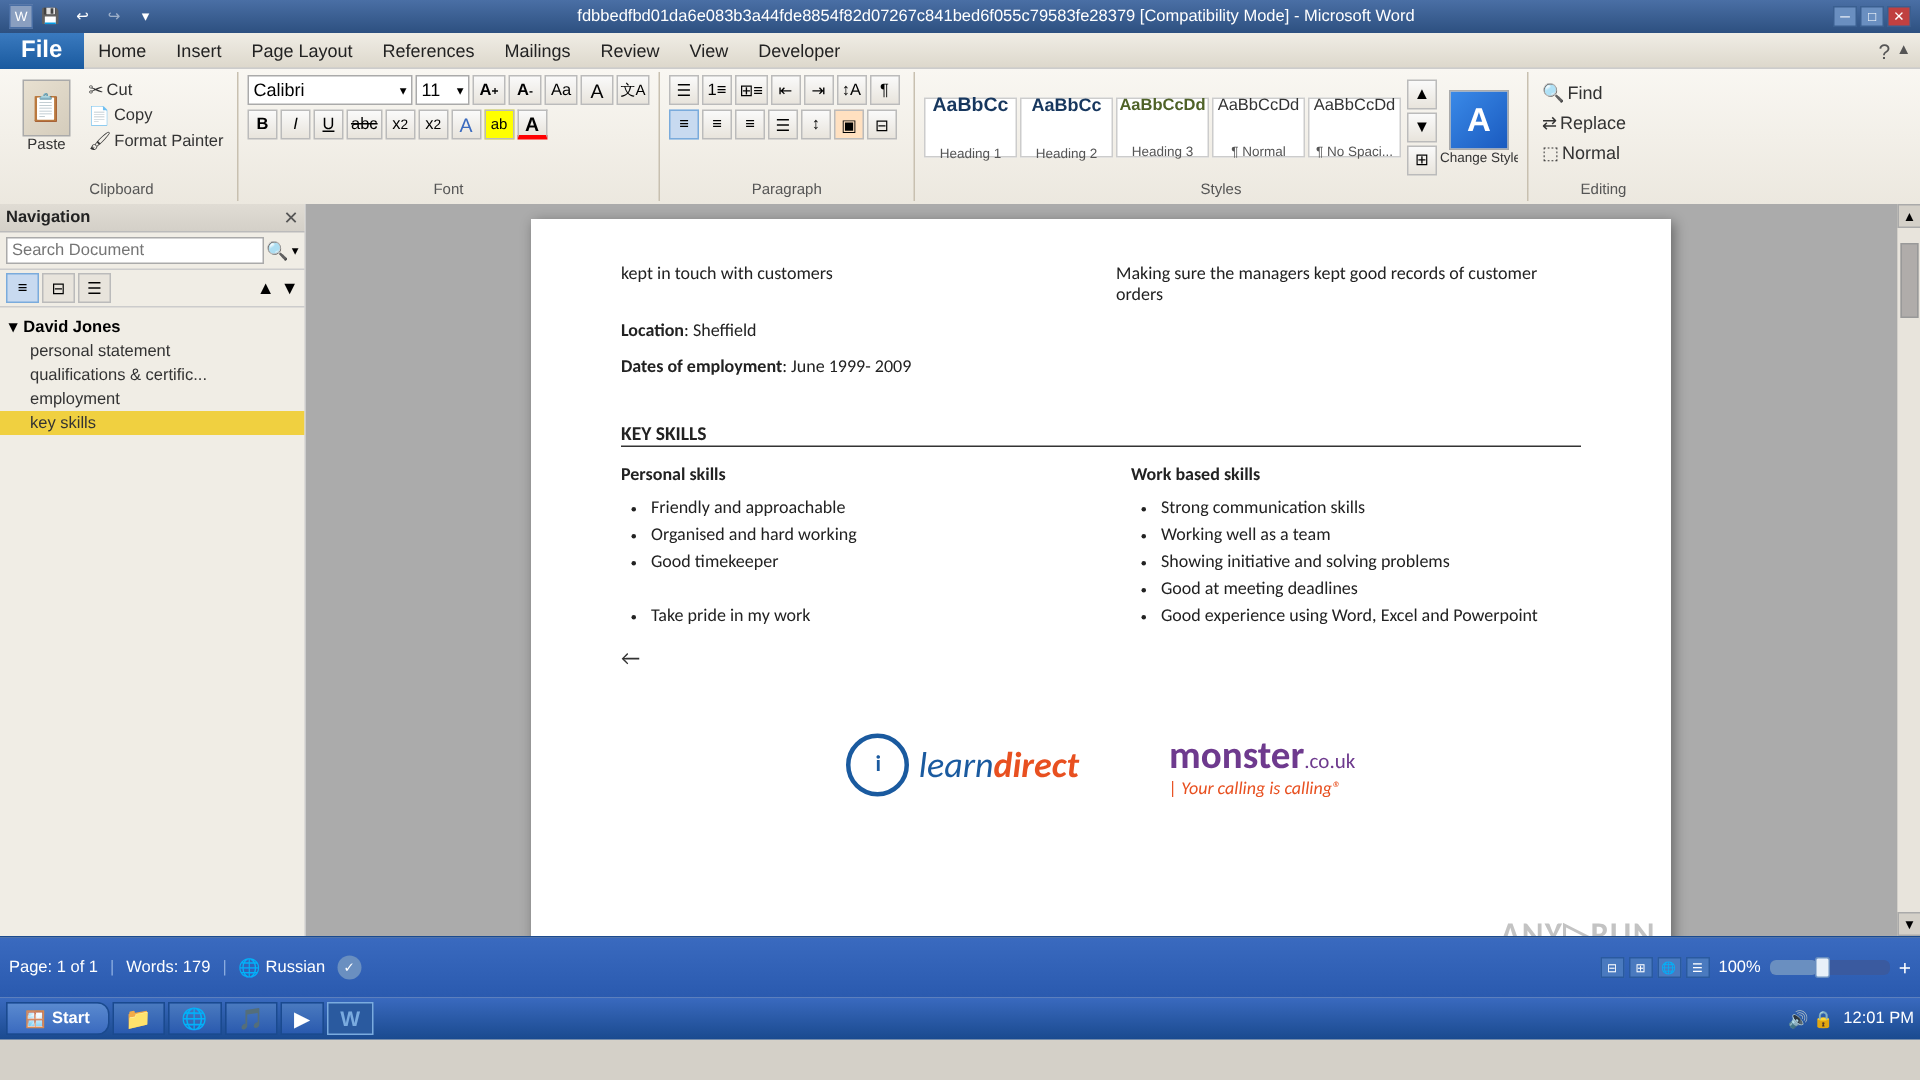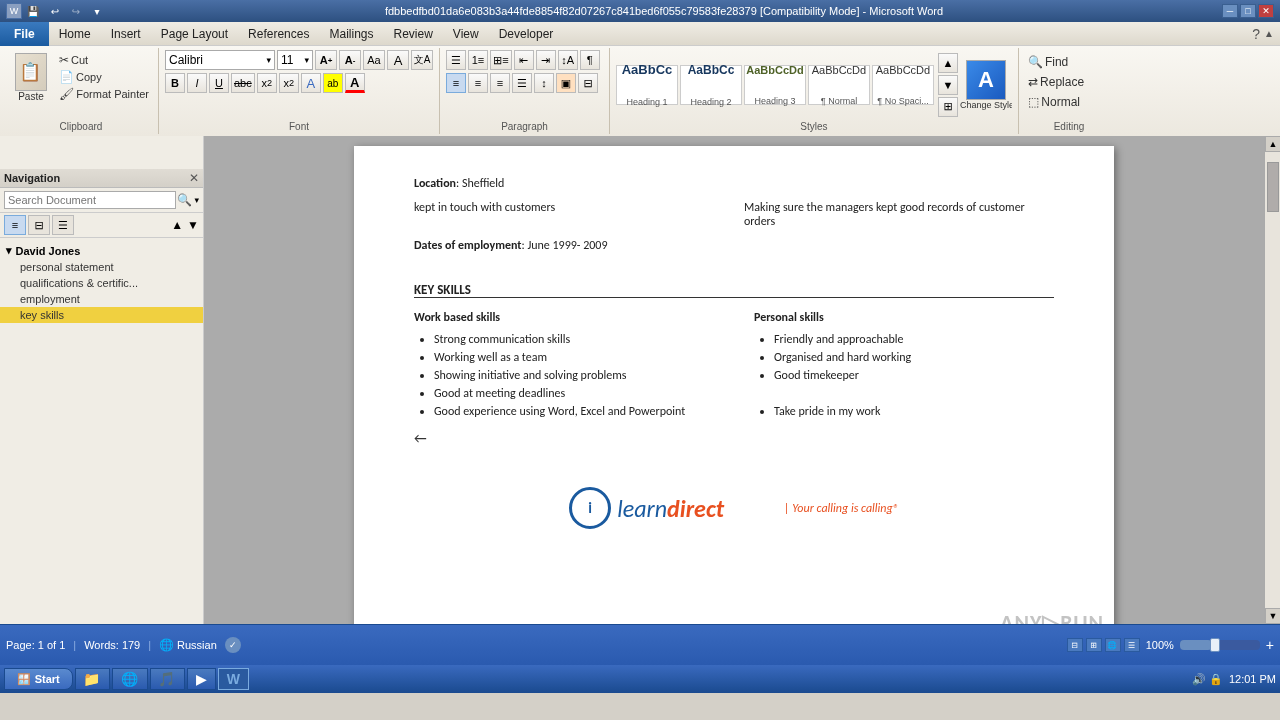--- a/index.html
+++ b/index.html
@@ -44,21 +44,21 @@
       background: linear-gradient(to bottom, #f0ede5, #ddd8cc);
       display: flex;
       align-items: stretch;
       border-bottom: 1px solid #ccc;
     }
     .menu-file {
       background: linear-gradient(to bottom, #3a7abf, #1a5a9f);
       color: white;
       padding: 12px 14px;
       display: flex; align-items: center;
-      font-size: 12px; font-weight: bold;
+      font-size: 16px; font-weight: bold;
       cursor: pointer;
     }
     .menu-item {
       padding: 0 10px;
       display: flex; align-items: center;
       font-size: 12px;
       cursor: pointer;
       color: #222;
     }
 
@@ -183,21 +183,21 @@
       width: 204px;
       background: #f0ede5;
       border-right: 1px solid #ccc;
       display: flex; flex-direction: column;
       flex-shrink: 0;
     }
     #nav-header {
       background: linear-gradient(to bottom, #e0dcd4, #d4d0c8);
       border-bottom: 1px solid #bbb;
       padding: 2px 4px;
-      display: flex; align-items: center; justify-content: space-between; margin-top: 33px;
+      display: flex; align-items: center; justify-content: space-between;
     }
     #nav-header .nav-title { font-size: 11px; font-weight: bold; color: #222; }
     #nav-header .nav-close { font-size: 12px; cursor: pointer; color: #555; }
     #search-box {
       padding: 3px 4px;
       border-bottom: 1px solid #ccc;
       display: flex; align-items: center; gap: 2px;
     }
     #search-box input {
       flex: 1; height: 18px; border: 1px solid #aaa; background: white;
@@ -534,79 +534,82 @@
       <div class="nav-item">employment</div>
       <div class="nav-item active">key skills</div>
     </div>
   </div>
 
   <div id="doc-area" style="flex:1;background:#ababab;overflow-y:auto;display:flex;flex-direction:column;align-items:center;padding:10px 0;position:relative;">
     <div id="doc-page">
 
       <div style="display:flex;gap:20px;margin-bottom:10px;">
         <div style="flex:1;font-size:12px;">
-          <b>Location</b><span>: </span><span>Sheffield</span>
-        </div>
-        <div style="flex:1;"></div>
+          <span>kept in touch with customers</span>
+        </div>
+        <div style="flex:1;font-size:12px;">
+          <span>Making sure the managers kept good records of customer orders</span>
+        </div>
       </div>
 
       <div style="display:flex;gap:20px;margin-bottom:10px;">
         <div style="flex:1;font-size:12px;">
-          <span>kept in touch with customers</span>
-        </div>
-        <div style="flex:1;font-size:12px;">
-          <span>Making sure the managers kept good records of customer orders</span>
-        </div>
+          <b>Location</b><span>: </span><span>Sheffield</span>
+        </div>
+        <div style="flex:1;"></div>
       </div>
 
       <div style="margin-bottom:30px;font-size:12px;">
         <b>Dates of employment</b><span>: </span><span>June 1999- 2009</span>
       </div>
 
       <div style="border-bottom:1px solid #333;margin-bottom:12px;">
         <b style="font-size:13px;">KEY SKILLS</b>
       </div>
 
       <div class="doc-skills-row">
+        <div class="doc-skills-col">
+          <h4>Personal skills</h4>
+          <ul>
+            <li>Friendly and approachable</li>
+            <li>Organised and hard working</li>
+            <li>Good timekeeper</li>
+            <li style="list-style:none;">&nbsp;</li>
+            <li>Take pride in my work</li>
+          </ul>
+        </div>
         <div class="doc-skills-col">
           <h4>Work based skills</h4>
           <ul>
             <li>Strong communication skills</li>
             <li>Working well as a team</li>
             <li>Showing initiative and solving problems</li>
             <li>Good at meeting deadlines</li>
             <li>Good experience using Word, Excel and Powerpoint</li>
           </ul>
         </div>
-        <div class="doc-skills-col">
-          <h4>Personal skills</h4>
-          <ul>
-            <li>Friendly and approachable</li>
-            <li>Organised and hard working</li>
-            <li>Good timekeeper</li>
-            <li style="list-style:none;">&nbsp;</li>
-            <li>Take pride in my work</li>
-          </ul>
-        </div>
       </div>
 
       <div style="font-size:14px;margin-top:8px;color:#333;">←</div>
 
       <div class="doc-logos">
 
         <div class="learndirect-logo">
           <div style="width:42px;height:42px;border-radius:50%;background:white;border:3px solid #1a5a9f;display:flex;align-items:center;justify-content:center;position:relative;">
             <span style="color:#1a5a9f;font-weight:bold;font-size:15px;">i</span>
           </div>
           <span class="ld-text">
             <span style="color:#1a5a9f;font-weight:normal;font-style:italic;font-size:24px;">learn</span><span style="color:#e85020;font-weight:bold;font-style:italic;font-size:24px;">direct</span>
           </span>
         </div>
 
         <div class="monster-logo">
+          <div>
+            <span class="monster-name">monster</span><span class="monster-co">.co.uk</span>
+          </div>
           <div class="monster-tagline">| Your calling is calling®</div>
         </div>
       </div>
 
       <div class="anyrun-watermark">ANY▷RUN</div>
     </div>
   </div>
 
   <div style="width:16px;background:#d4d0c8;border-left:1px solid #aaa;display:flex;flex-direction:column;">
     <div class="scroll-btn">▲</div>

